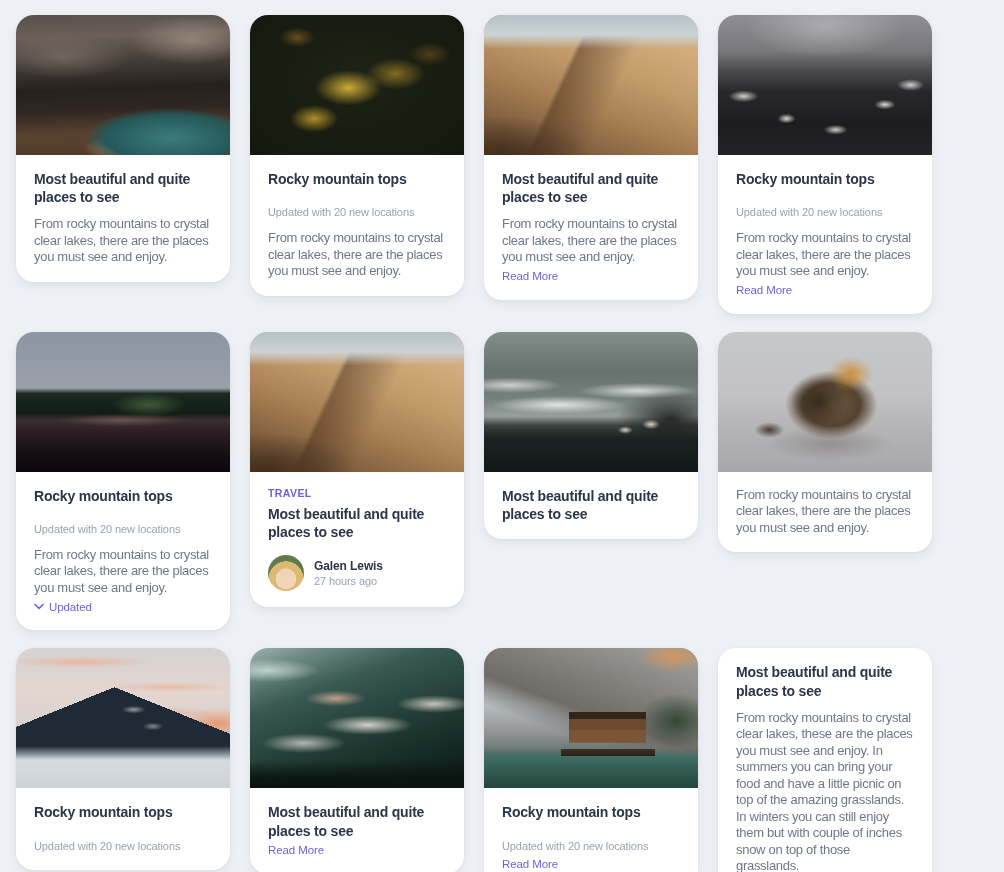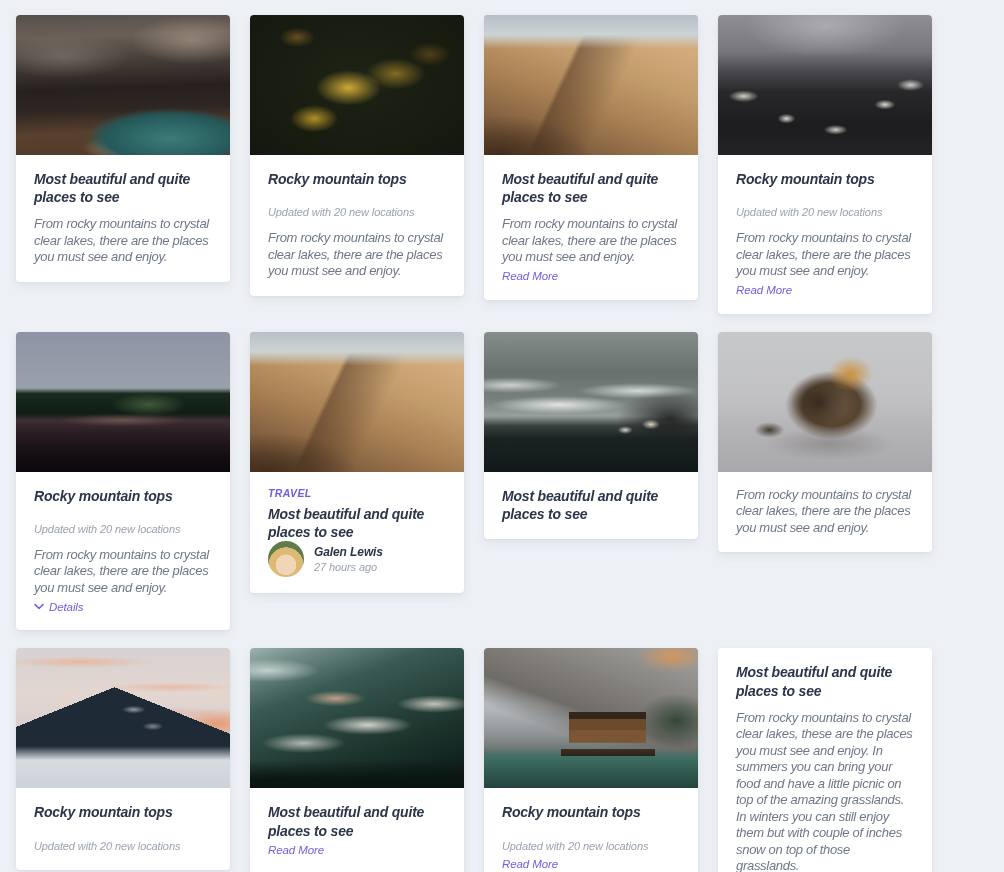--- a/index.html
+++ b/index.html
@@ -13,24 +13,23 @@
   .grid {
     padding: 15px 0 0 16px;
     display: grid;
     grid-template-columns: repeat(4, 214px);
     column-gap: 20px;
     row-gap: 18px;
     align-items: start;
   }
   .card {
     background: #ffffff;
-    border-radius: 4px;
+    border-radius: 18px;
     overflow: hidden;
     box-shadow: 0 4px 10px rgba(60,70,90,0.07), 0 1px 3px rgba(60,70,90,0.05);
-    font-style: italic;
   }
   .card-img {
     height: 140px;
     width: 100%;
     background-repeat: no-repeat;
   }
   .card-body { padding: 15px 18px 16px; }
   .card-title {
     margin: 0;
     font-size: 14px;
@@ -64,21 +63,21 @@
     text-decoration: none;
     letter-spacing: -0.1px;
   }
   .category {
     font-size: 10.5px;
     font-weight: 700;
     letter-spacing: 0.4px;
     color: #6f5fe0;
     margin-bottom: 6px;
   }
-  .author { display: flex; align-items: center; gap: 10px; }
+  .author { display: flex; align-items: center; gap: 10px; margin-top: 14px; }
   .avatar {
     width: 36px; height: 36px; border-radius: 50%;
     background:
       radial-gradient(circle at 50% 66%, #f0d6b6 0 34%, #dcba74 35% 58%, #617c4c 59% 100%);
     flex: 0 0 auto;
   }
   .author-name { font-size: 12px; font-weight: 600; color: #2c3549; letter-spacing: -0.1px; }
   .author-time { font-size: 11px; color: #9aa2af; margin-top: 2px; letter-spacing: -0.1px; }
 
   
@@ -210,21 +209,21 @@
   <article class="card">
     <div class="card-img img-lakereflect"></div>
     <div class="card-body">
       <h3 class="card-title">Rocky mountain tops</h3>
       <div class="card-subtitle">Updated with 20 new locations</div>
       <p class="card-text">From rocky mountains to crystal clear lakes, there are the places you must see and enjoy.</p>
       <a class="card-link" href="#">
         <svg width="10" height="7" viewBox="0 0 10 7">
           <polyline points="1,1.5 5,5.5 9,1.5" fill="none" stroke="#6f5fe0" stroke-width="1.6" stroke-linecap="round" stroke-linejoin="round"></polyline>
         </svg>
-        <span>Details</span>
+        <span>Updated</span>
       </a>
     </div>
   </article>
 
   <article class="card">
     <div class="card-img img-dunes"></div>
     <div class="card-body">
       <div class="category">TRAVEL</div>
       <h3 class="card-title">Most beautiful and quite places to see</h3>
       <div class="author">

